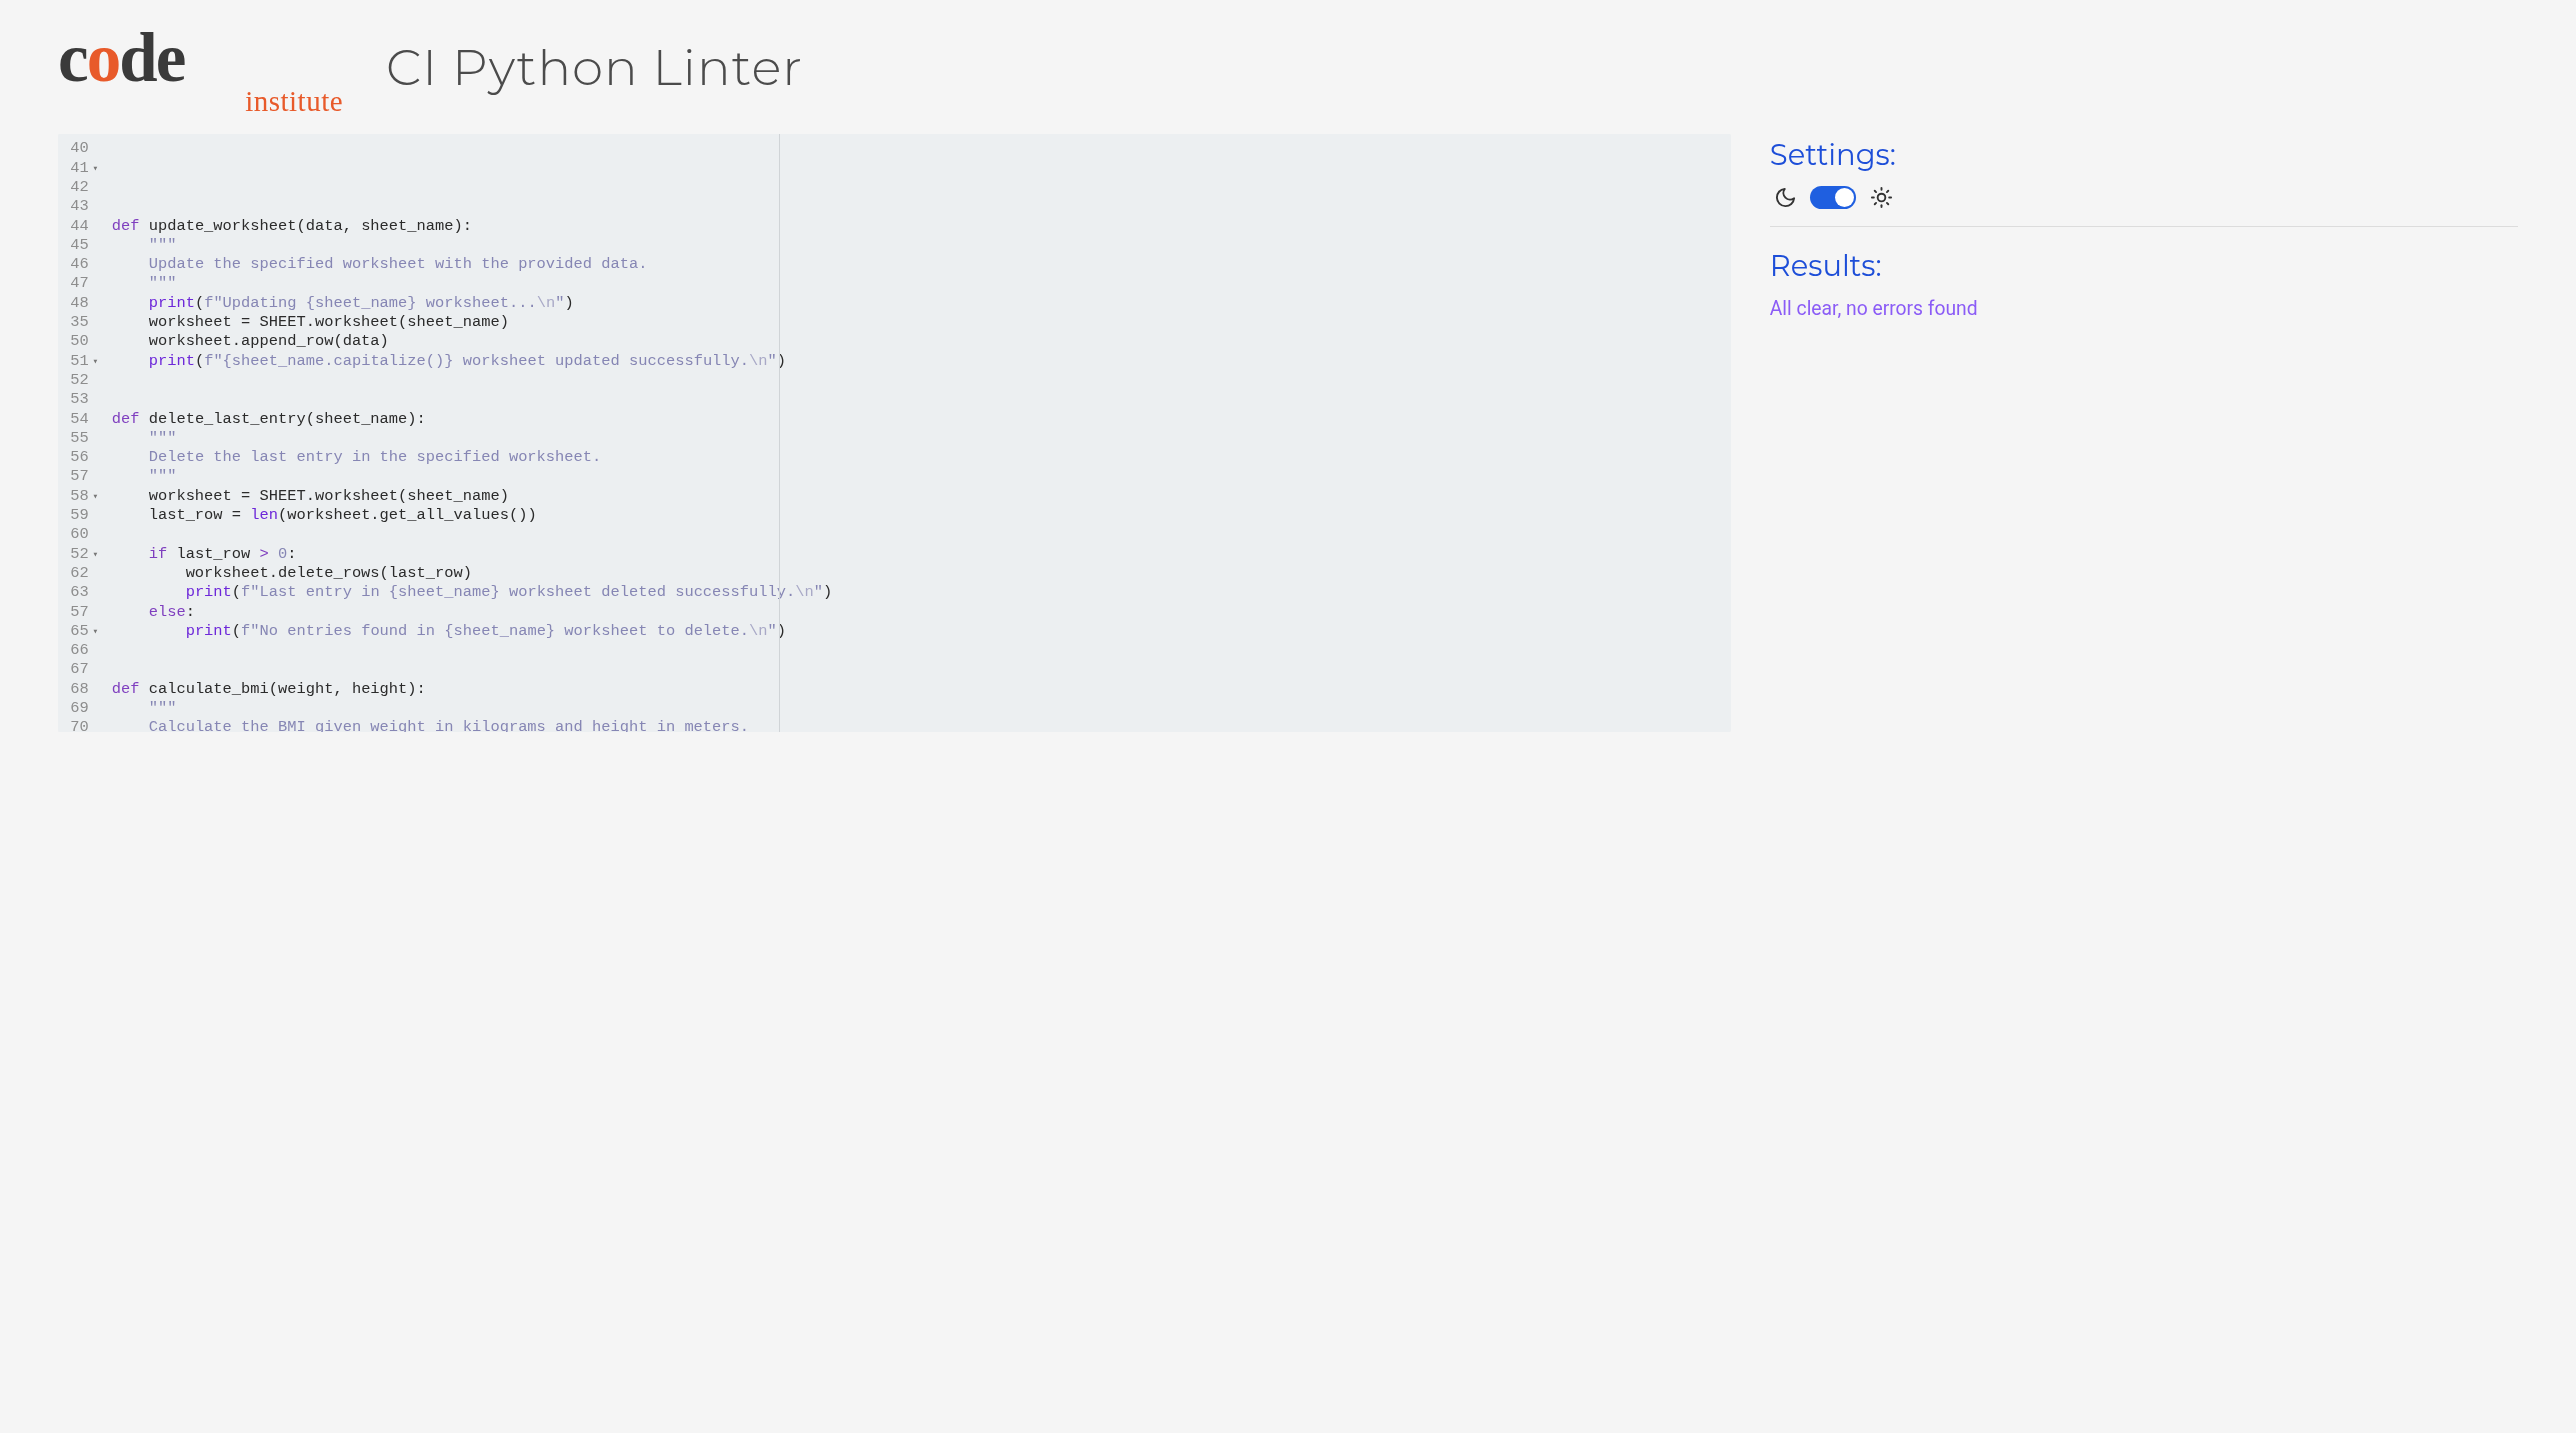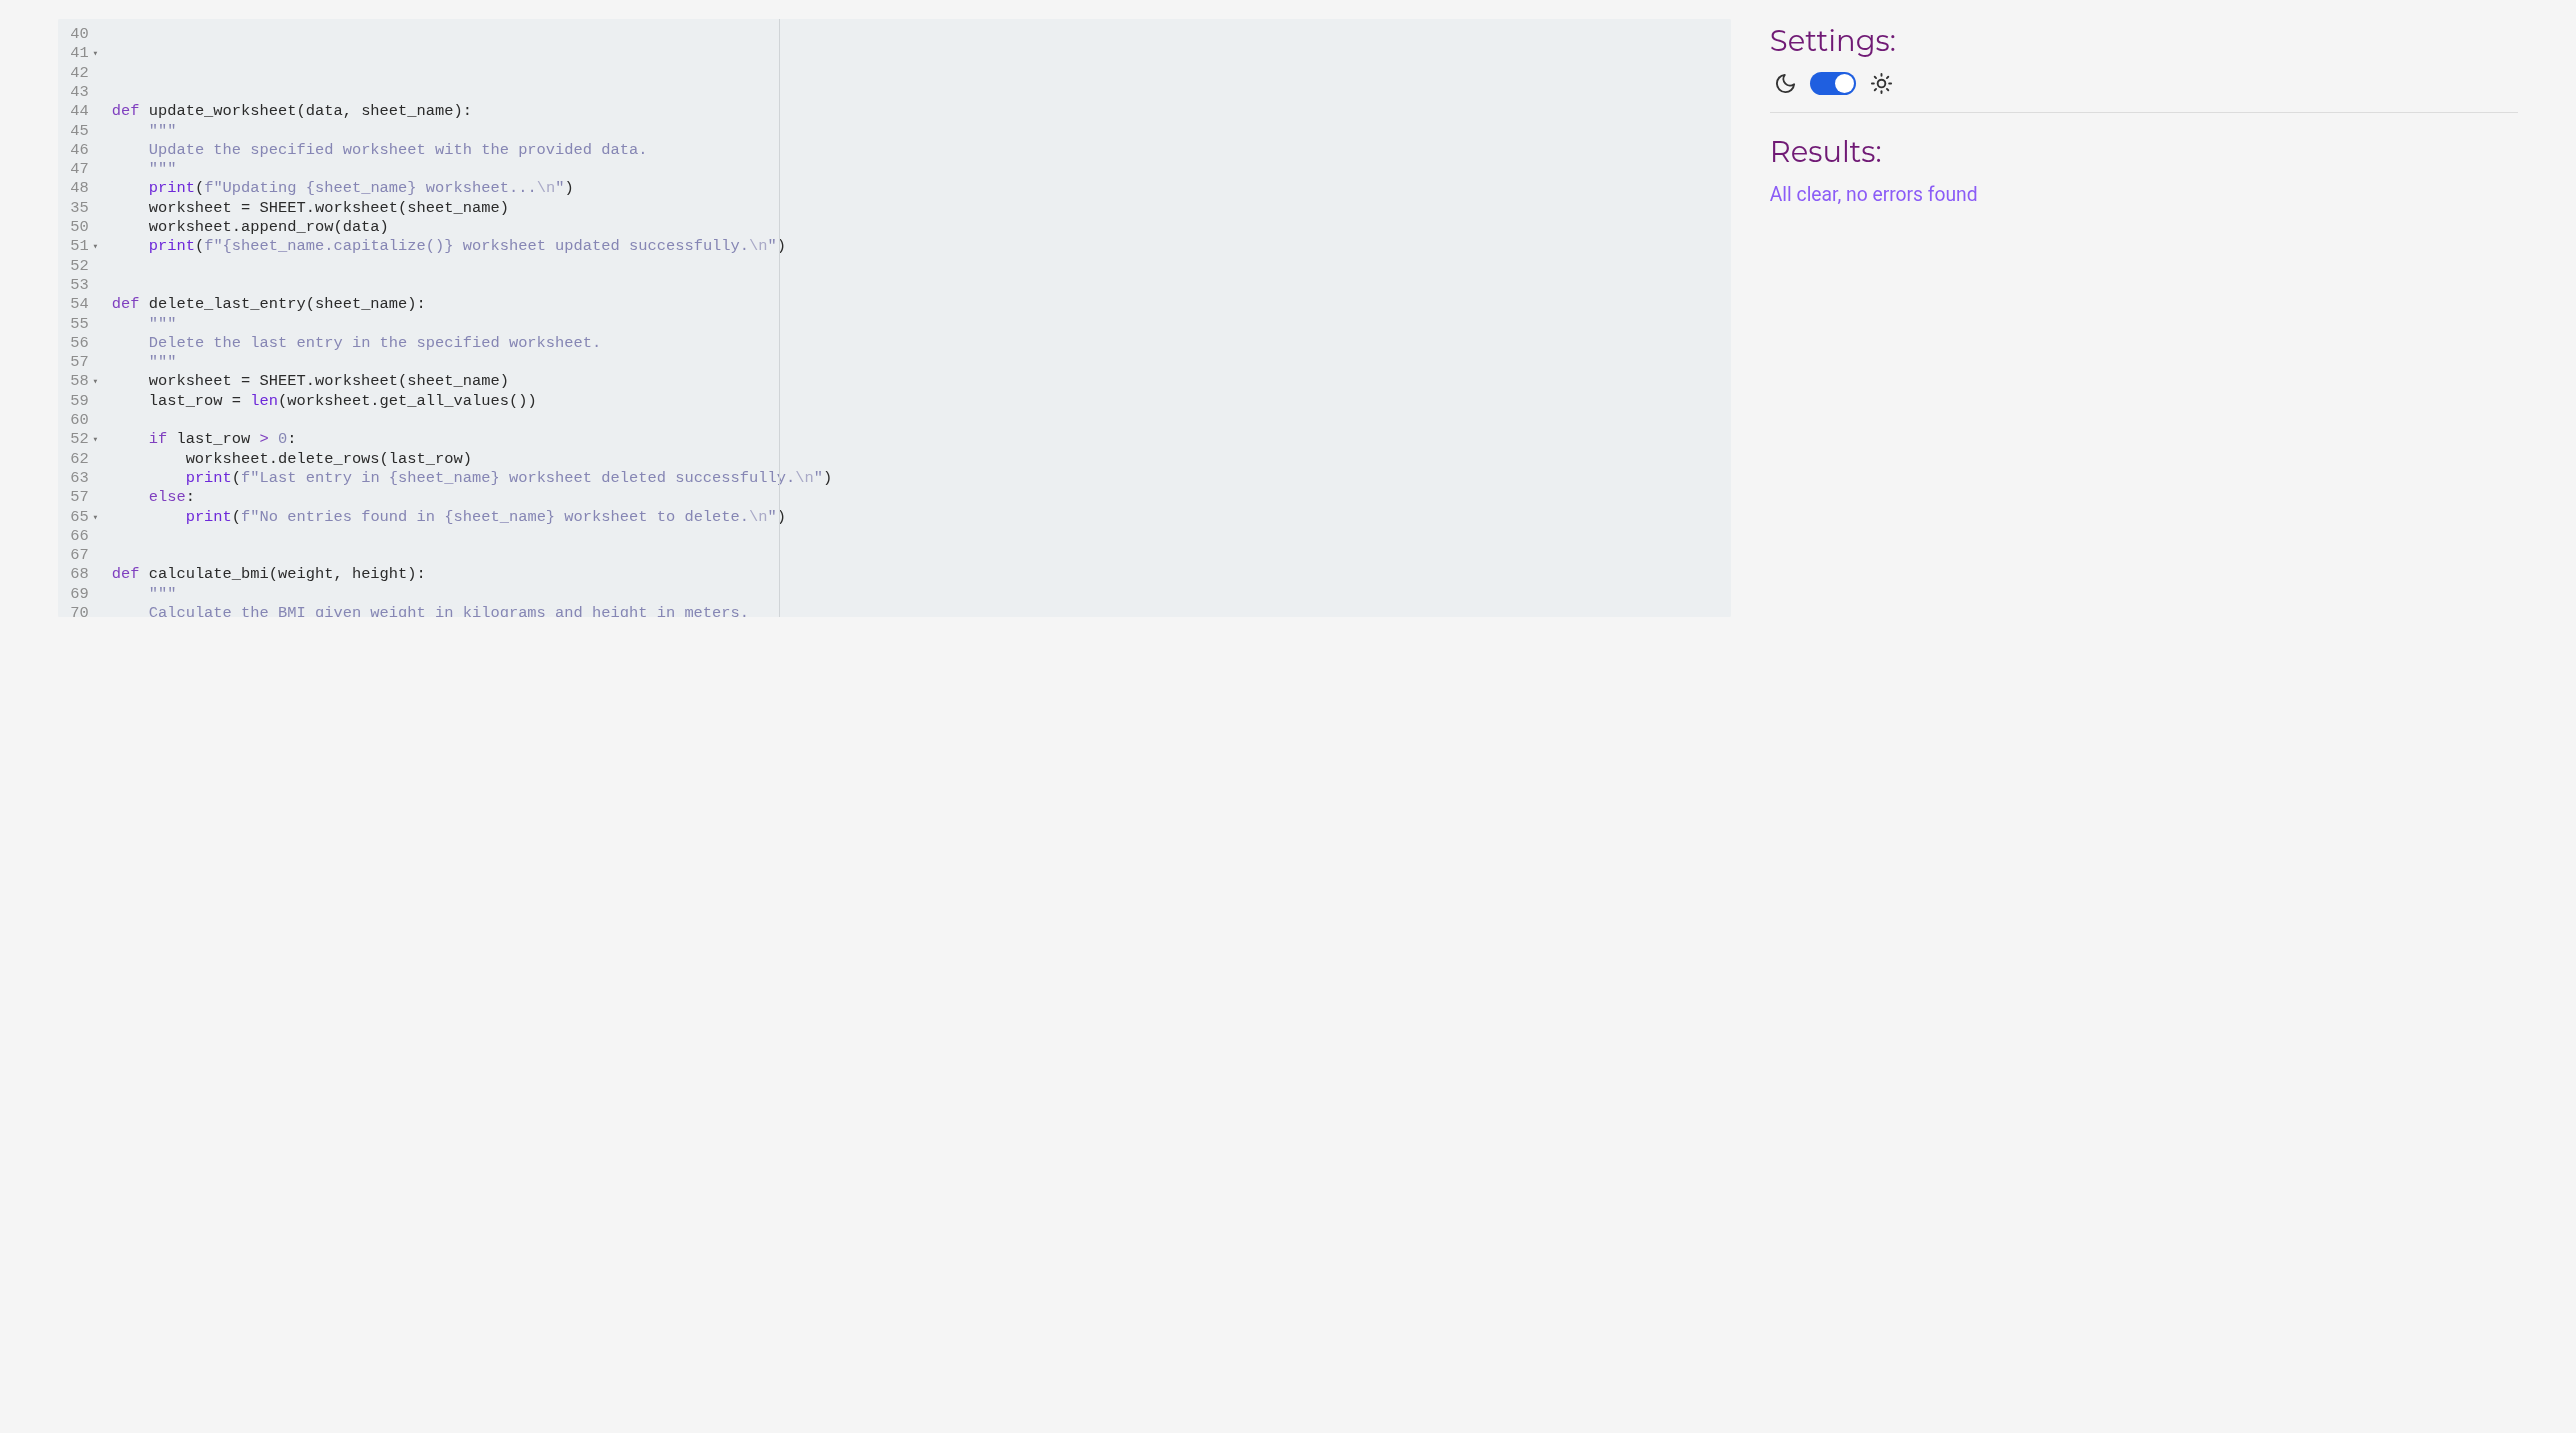--- a/index.html
+++ b/index.html
@@ -115,21 +115,21 @@
   .tok-plain { color: #2b2b2b; }
   
   .side {
     flex: 1;
     padding-top: 3.9px;
   }
   .side h2 {
     font-family: "Montserrat", "Segoe UI", Helvetica, Arial, sans-serif;
     font-weight: 400;
     font-size: 29px;
-    color: #701a75;
+    color: #1d4ed8;
     margin-bottom: 13.5px;
   }
   .theme-row {
     display: flex;
     align-items: center;
     gap: 13.5px;
     padding-bottom: 17.4px;
     border-bottom: 1px solid #dcdcdc;
     margin-bottom: 21px;
     padding-left: 3.9px;
@@ -155,20 +155,27 @@
   .results-text {
     font-size: 19.3px;
     color: #8b5cf6;
     margin-top: 7.7px;
   }
 </style>
 </head>
 <body>
 
 <div class="page">
+  <div class="header">
+    <div class="logo">
+      <div class="logo-top">c<span class="o-letter">o</span>de</div>
+      <div class="logo-bottom">institute</div>
+    </div>
+    <div class="title">CI Python Linter</div>
+  </div>
 
   <div class="main">
     <div class="editor">
       <div class="gutter" id="gutter">
           <div class="ln">
             <span class="num">40</span>
             <span class="fold"></span>
           </div>
           <div class="ln">
             <span class="num">41</span>

